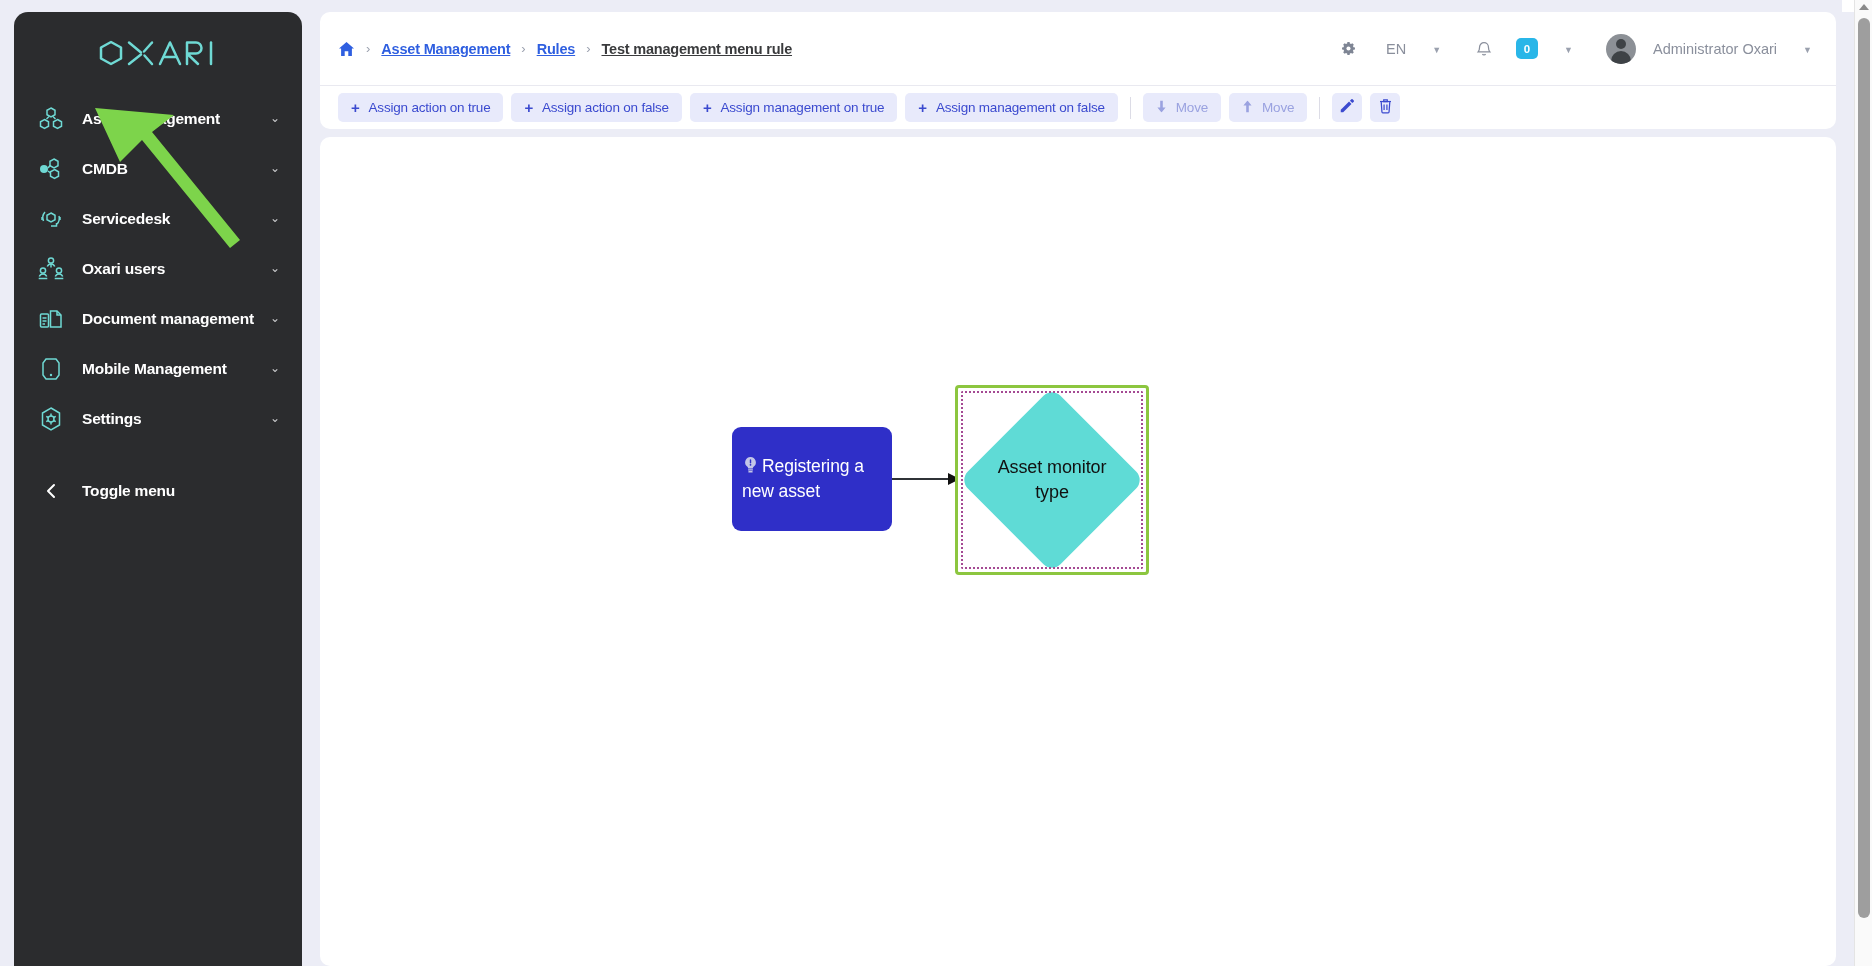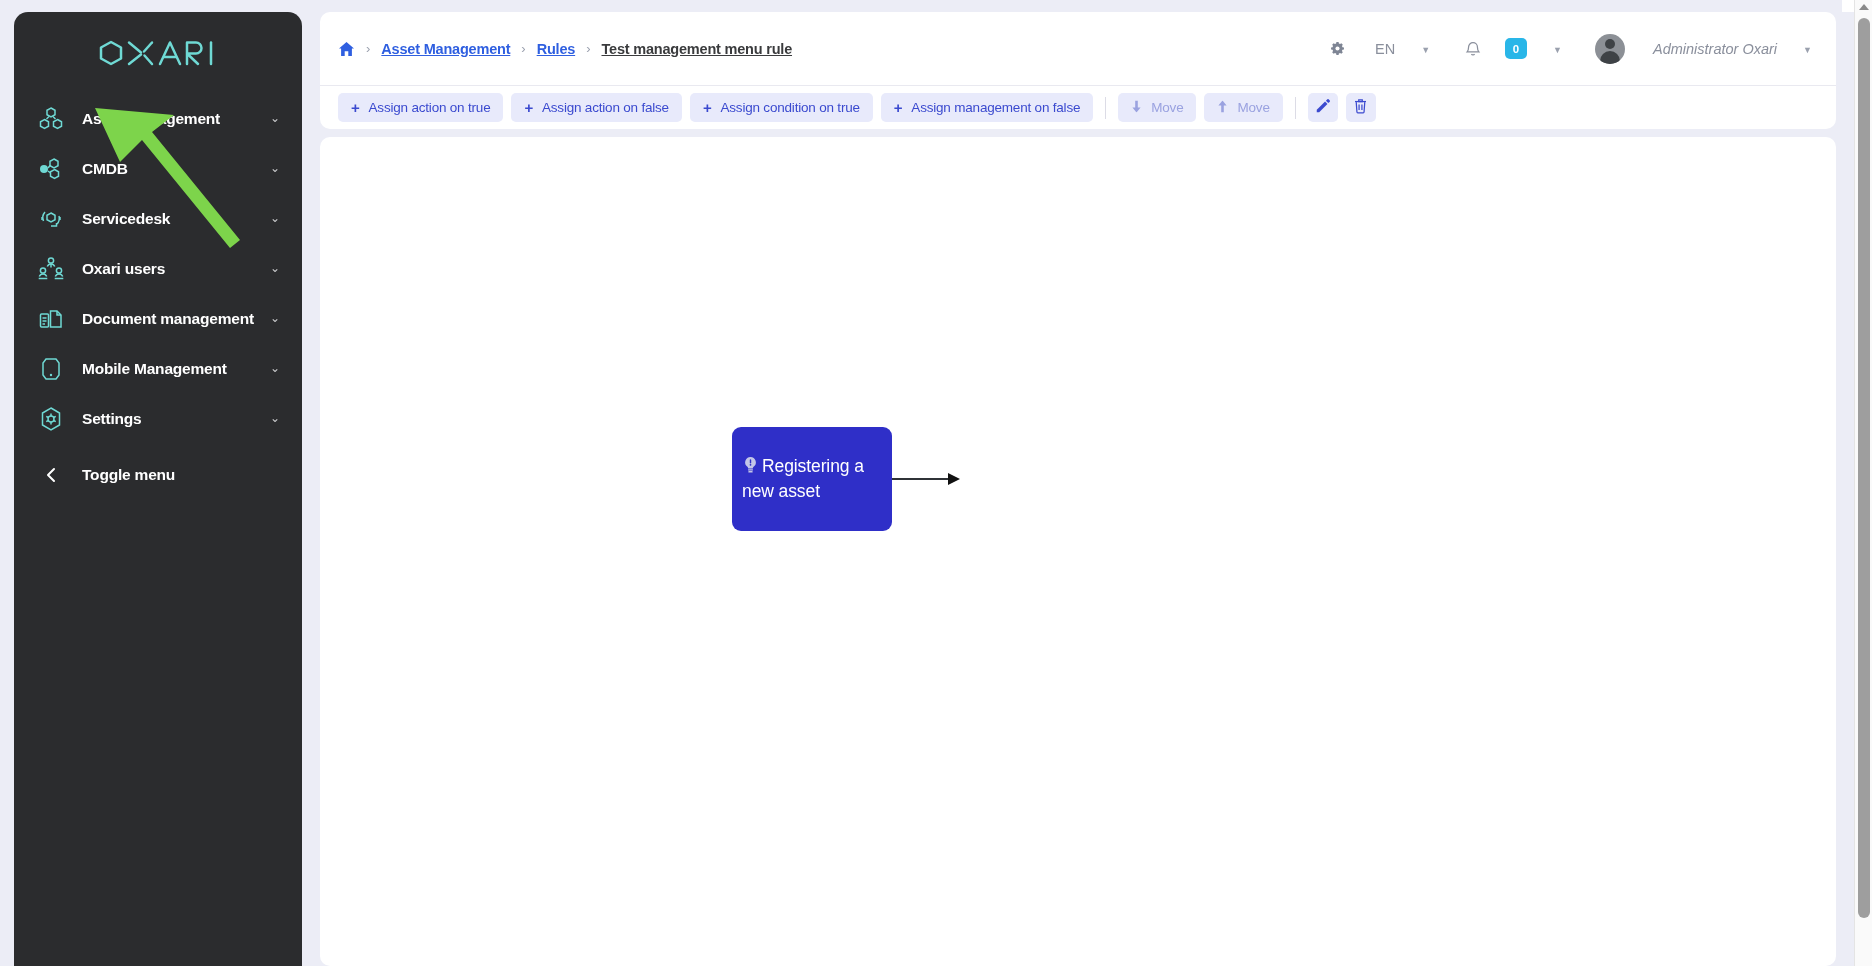--- a/index.html
+++ b/index.html
@@ -52,21 +52,21 @@
     white-space: nowrap;
   }
   .nav-item .chev {
     margin-left: auto;
     color: #C9CACC;
     font-size: 12px;
     line-height: 1;
     transform: translateY(-1px);
   }
   .toggle-item {
-    display: flex; align-items: center;
+    display: flex; align-items: flex-end;
     height: 50px;
     padding: 0 22px 0 20px;
     margin-top: 6px;
     cursor: pointer;
   }
   .toggle-item .t-ico {
     width: 34px; flex: 0 0 34px;
     display: flex; align-items: center; justify-content: center;
     color: #ffffff;
     font-size: 19px;
@@ -200,24 +200,23 @@
     position: absolute;
     left: 50%; top: 17px;
     width: 20px; height: 16px;
     border-radius: 10px 10px 0 0;
     background: #3E4246;
     transform: translateX(-50%);
   }
   #topright .username {
     color: #8A8F9C;
     font-size: 14.5px;
-    margin-left: 11px;
+    margin-left: 0;
     white-space: nowrap;
     cursor: pointer;
-    font-style: italic;
   }
 
   
   #toolbar-wrap {
     border-top: 1px solid #E9E9F0;
     height: 44px;
     display: flex; align-items: center;
     padding: 0 18px;
     gap: 8px;
   }
@@ -576,21 +575,21 @@
           <span>Assign action on true</span>
         </button>
 
         <button class="tb-btn">
           <span class="plus">+</span>
           <span>Assign action on false</span>
         </button>
 
         <button class="tb-btn">
           <span class="plus">+</span>
-          <span>Assign condition on true</span>
+          <span>Assign management on true</span>
         </button>
 
         <button class="tb-btn">
           <span class="plus">+</span>
           <span>Assign management on false</span>
         </button>
 
         <span class="tb-sep"></span>
 
         <button class="tb-btn disabled">
@@ -652,20 +651,27 @@
               </svg>
             </span><span>Registering a new asset</span>
           </div>
         </div>
 
         <svg id="connector" viewBox="0 0 70 24">
           <line x1="0" y1="12" x2="56" y2="12" stroke="#2F3237" stroke-width="2"></line>
           <path d="M56 6 L68 12 L56 18 Z" fill="#111111"></path>
         </svg>
 
+        <div id="node-decision">
+          <div class="diamond-wrap">
+            <div class="diamond"></div>
+            <div class="d-label">Asset monitor type</div>
+          </div>
+          <div class="inner-dash"></div>
+        </div>
 
       </div>
     </div>
 
   </div>
 
   <svg id="annotation-arrow" viewBox="0 0 260 160">
     <g fill="#7DD44B">
       <path d="M15 8 L40 62 L62 40 L150 148 L160 140 L72 32 L94 15 Z"></path>
     </g>

